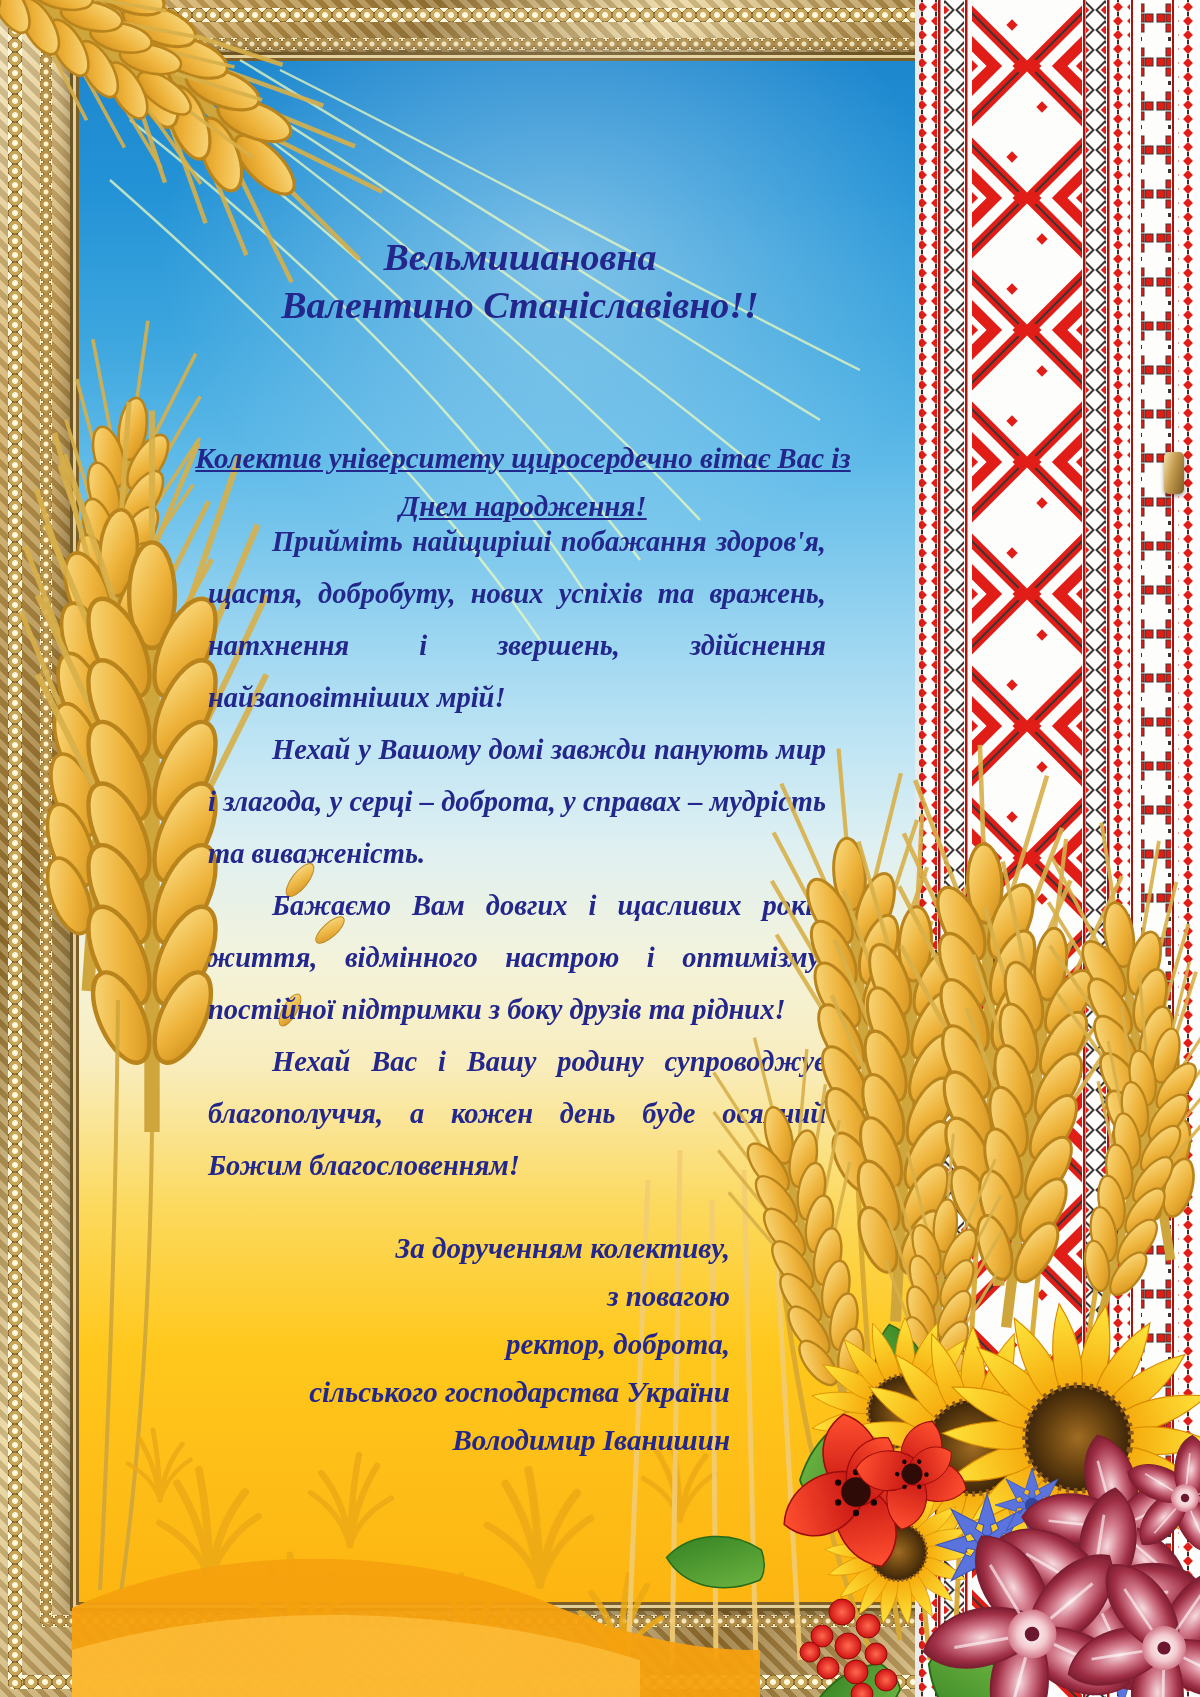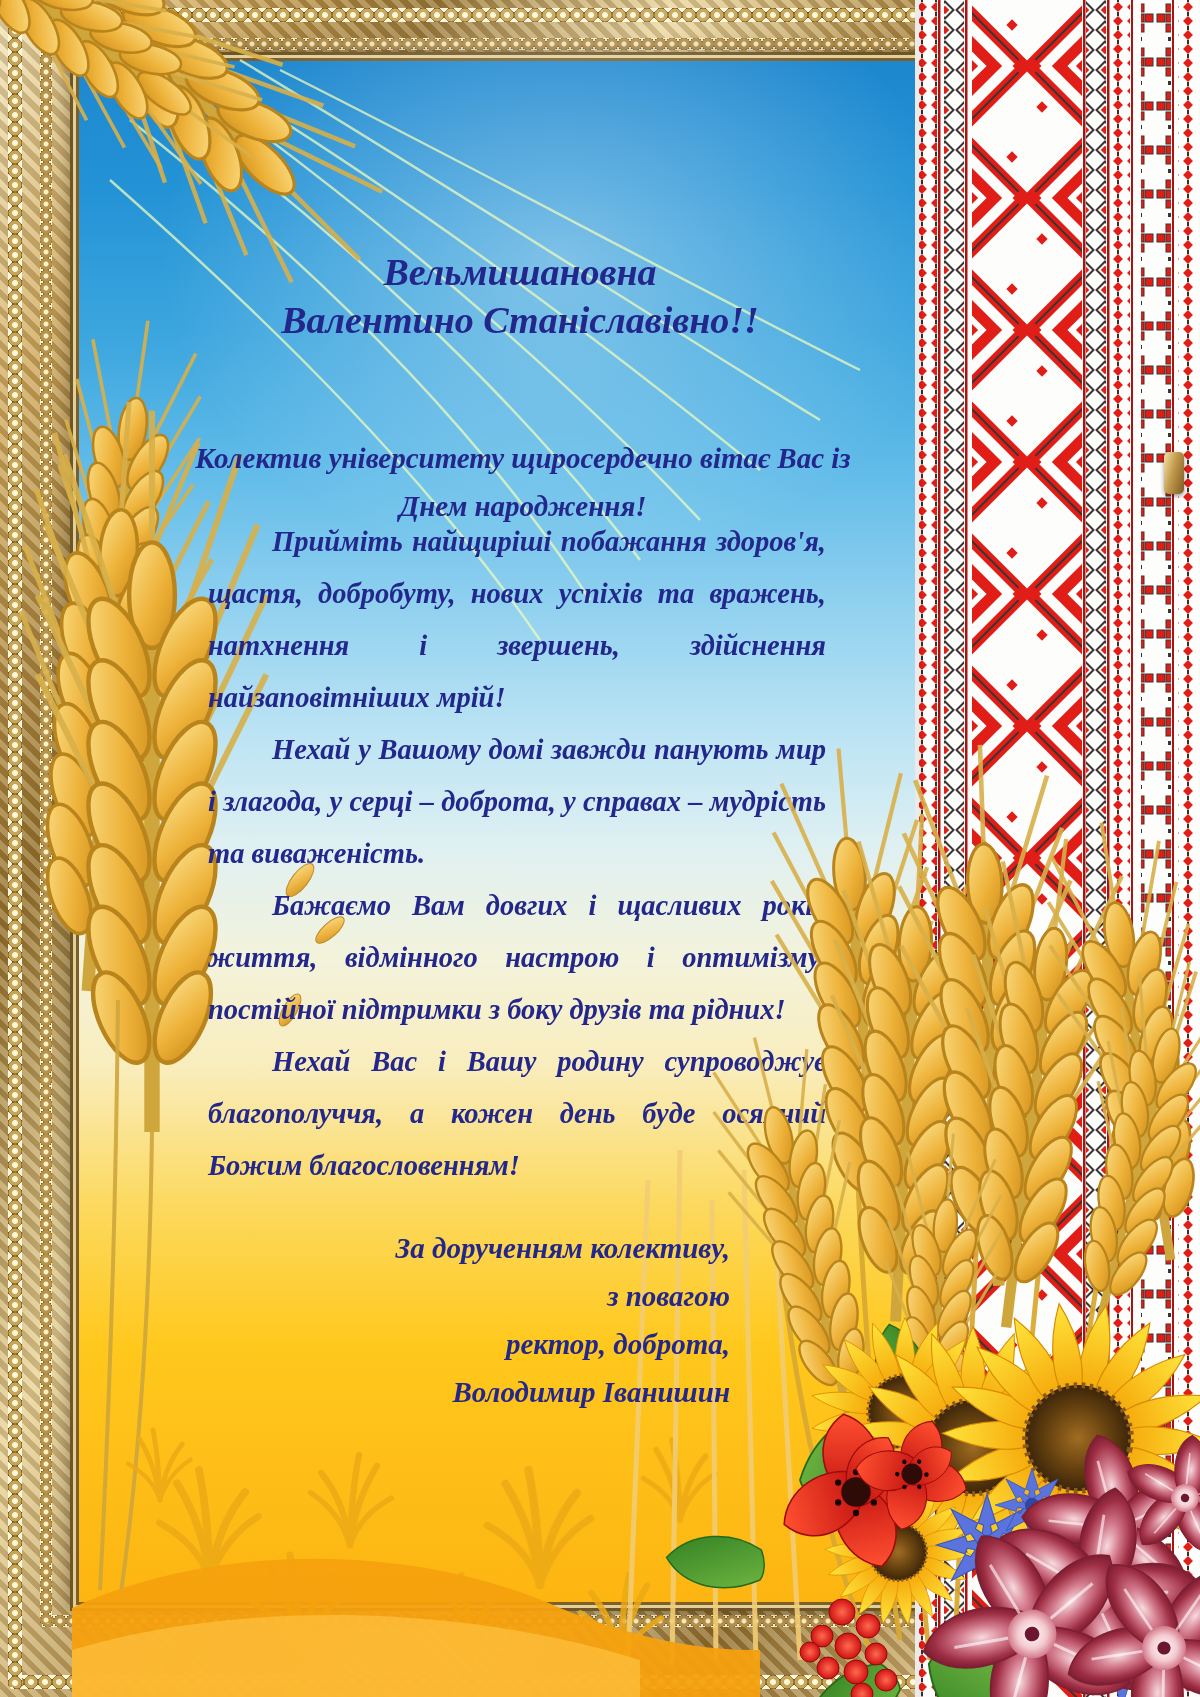--- a/index.html
+++ b/index.html
@@ -23,22 +23,22 @@
   .bead2.t{left:42px;right:42px;top:38px;height:12px}
   .bead2.b{left:42px;right:42px;bottom:70px;height:12px}
   .bead2.l{top:42px;bottom:74px;left:40px;width:12px}
   
   .art{position:absolute;left:70px;top:52px;right:0;bottom:86px;z-index:1;
     background:linear-gradient(180deg,#1d86ce 0%,#2493d6 9%,#3ba5de 18%,#62bce9 27%,#93d2f0 36%,#bde4f4 44%,#dff0f2 51%,#f3f3dc 58%,#f9edbd 65%,#fcd95e 74%,#ffc81d 83%,#fdb411 100%);
     box-shadow:inset 0 0 0 3px #6e5524,inset 0 0 0 6px #e3cf9a,inset 0 0 0 9px #7d5f27,0 0 18px rgba(0,0,0,.35);}
   .decor-under{position:absolute;inset:0;z-index:2;pointer-events:none;}
   
   .txt{position:absolute;z-index:4;color:#23278c;font-style:italic;font-weight:bold;}
-  .heading{left:140px;top:248px;width:760px;text-align:center;font-size:38px;line-height:48px;}
-  .greeting{left:178px;top:434px;width:690px;text-align:center;font-size:29px;line-height:48px;}
+  .heading{left:140px;top:233px;width:760px;text-align:center;font-size:38px;line-height:48px;}
+  .greeting{left:178px;top:434px;width:690px;text-align:center;font-size:29px;line-height:48px;text-decoration:underline;}
   .bodytext{left:208px;top:516px;width:618px;font-size:28.5px;line-height:52px;text-align:justify;}
   .bodytext p{margin:0;text-indent:64px;}
   .signature{left:170px;top:1224px;width:560px;font-size:29px;line-height:48px;text-align:right;}
   
   .embroidery{position:absolute;top:0;bottom:0;right:0;width:285px;z-index:5;}
   .decor-over{position:absolute;inset:0;z-index:6;pointer-events:none;}
   .clasp{position:absolute;left:1164px;top:452px;width:20px;height:42px;z-index:7;border-radius:5px;
     background:linear-gradient(105deg,#f6e3a8,#c29a4e 45%,#7c5a22);box-shadow:0 2px 4px rgba(0,0,0,.4);}
 </style>
 </head>
@@ -292,20 +292,21 @@
     <p>Прийміть найщиріші побажання здоров'я, щастя, добробуту, нових успіхів та вражень, натхнення і звершень, здійснення найзаповітніших мрій!</p>
     <p>Нехай у Вашому домі завжди панують мир і злагода, у серці – доброта, у справах – мудрість та виваженість.</p>
     <p>Бажаємо Вам довгих і щасливих років життя, відмінного настрою і оптимізму, постійної підтримки з боку друзів та рідних!</p>
     <p>Нехай Вас і Вашу родину супроводжує благополуччя, а кожен день буде осяяний Божим благословенням!</p>
   </div>
 
   <div class="txt signature">
     <div>За дорученням колективу,</div>
     <div>з повагою</div>
     <div>ректор, доброта,</div>
+    <div>сільського господарства України</div>
     <div>Володимир Іванишин</div>
   </div>
 
   <svg class="embroidery" viewBox="0 0 285 1697" width="285" height="1697" preserveAspectRatio="none">
     <defs>
       <pattern id="emT" width="14" height="14" patternUnits="userSpaceOnUse">
         <rect width="14" height="14" fill="#fdfdfb"></rect>
         <rect x="3.5" y="3.5" width="7" height="7" transform="rotate(45 7 7)" fill="#e11d17"></rect>
         <rect x="6" y="0" width="2" height="2" fill="#35302e"></rect>
           <rect x="6" y="12" width="2" height="2" fill="#35302e"></rect>

